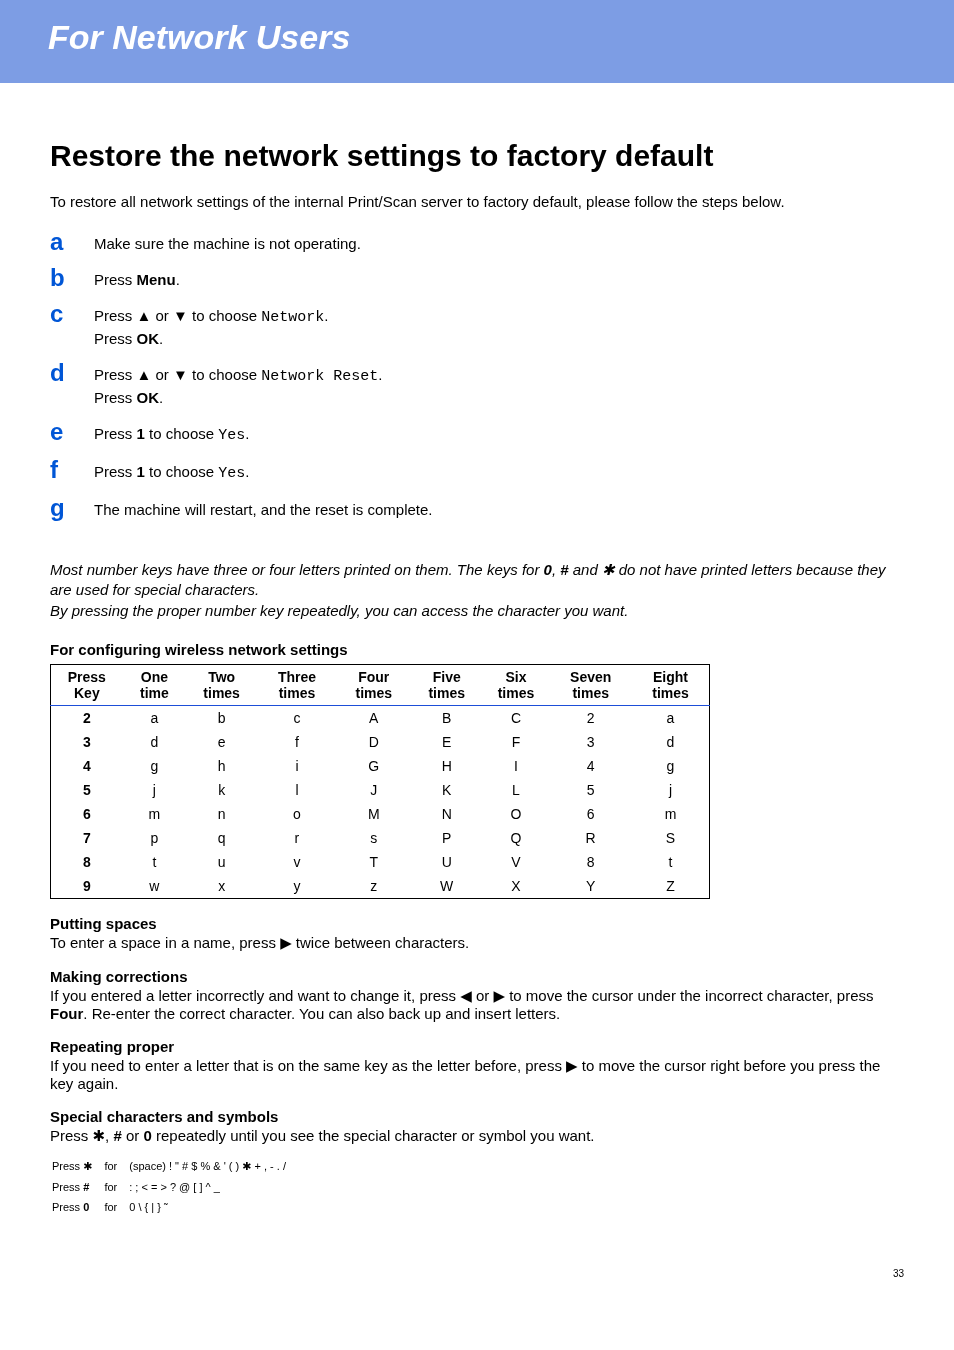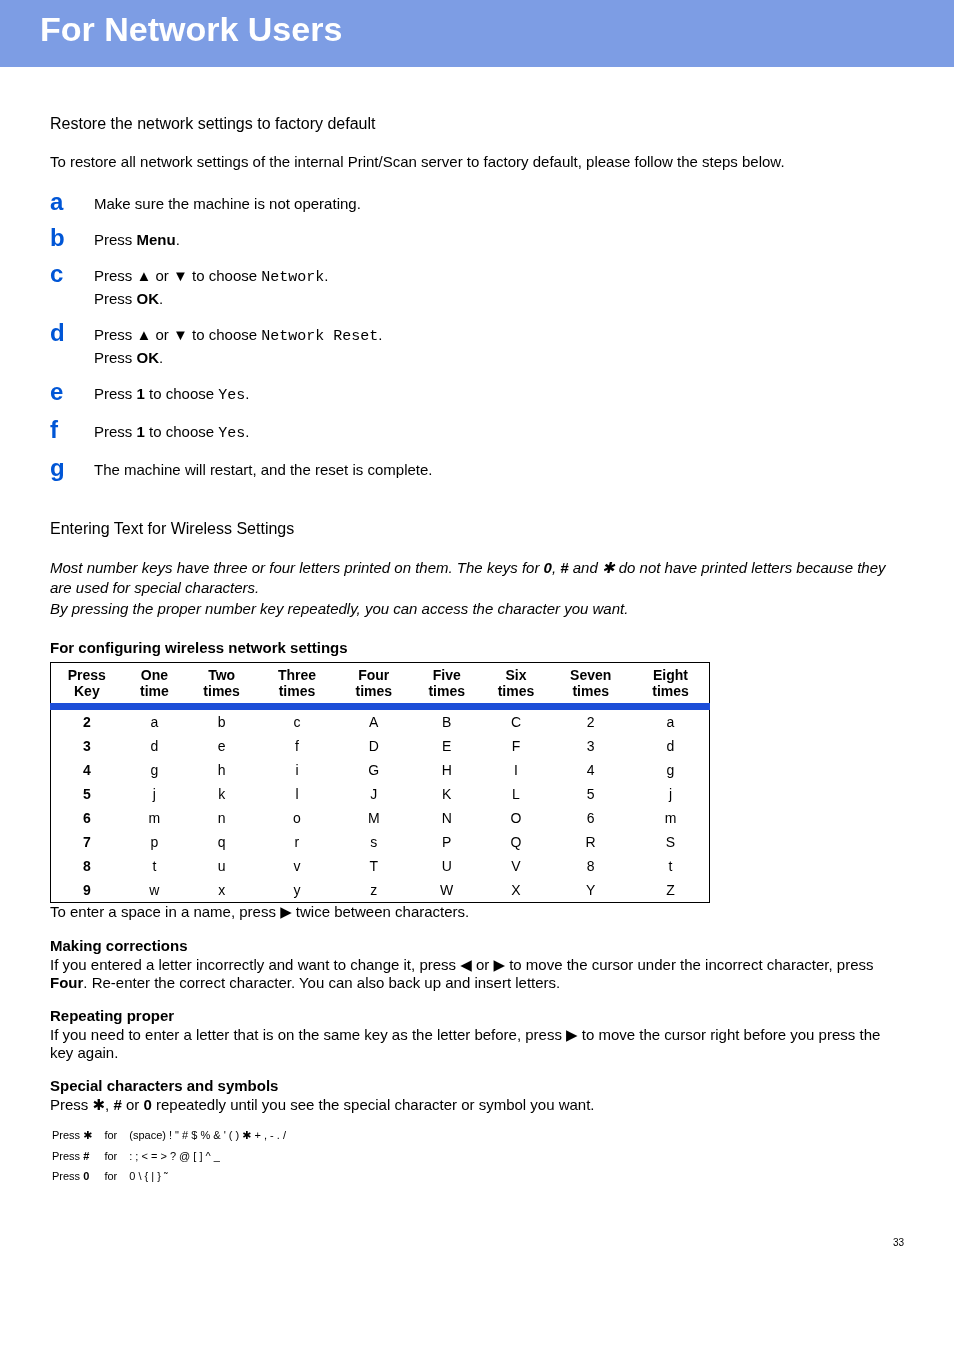--- a/index.html
+++ b/index.html
@@ -12,29 +12,30 @@
     width: 954px;
   }
   .banner {
     background: #7d9de4;
     padding: 10px 40px 18px 40px;
   }
   .banner h1 {
     color: #fff;
     font-size: 34px;
     font-weight: bold;
-    margin: 0;
+    font-style: italic;
+    margin: 8px;
   }
   .content {
     padding: 40px 50px 20px 50px;
   }
   h2 {
-    font-size: 16px;
-    font-weight: normal;
-    margin: 8px 0 20px 0;
+    font-size: 30px;
+    font-weight: bold;
+    margin: 16px 0 20px 0;
   }
   .intro {
     margin: 0 0 20px 0;
   }
   .steps {
     margin-bottom: 40px;
   }
   .step {
     display: flex;
     align-items: flex-start;
@@ -74,21 +75,21 @@
     border-collapse: collapse;
     width: 660px;
     font-size: 14px;
   }
   table.char-table th, table.char-table td {
     text-align: center;
     padding: 4px 6px;
   }
   table.char-table th {
     border-top: 1px solid #000;
-    border-bottom: 7px solid #1d4ed8;
+    border-bottom: 1px solid #1d4ed8;
     font-weight: bold;
   }
   table.char-table th:first-child, table.char-table td:first-child {
     border-left: 1px solid #000;
     font-weight: bold;
   }
   table.char-table th:last-child, table.char-table td:last-child {
     border-right: 1px solid #000;
   }
   table.char-table tr:last-child td {
@@ -169,21 +170,20 @@
       </div>
     </div>
 
     <div class="step">
       <div class="step-letter">g</div>
       <div class="step-body">The machine will restart, and the reset is complete.</div>
     </div>
 
   </div>
 
-  <h2 class="section2-h2">Entering Text for Wireless Settings</h2>
 
   <p class="para">
     <span>Most number keys have three or four letters printed on them. The keys for </span><b>0</b><span>, </span><b>#</b><span> and ✱ do not have printed letters because they are used for special characters.</span><br>
     <span>By pressing the proper number key repeatedly, you can access the character you want.</span>
   </p>
 
   <div class="table-title">For configuring wireless network settings</div>
 
   <table class="char-table">
     <thead>
@@ -284,20 +284,21 @@
           <td>y</td>
           <td>z</td>
           <td>W</td>
           <td>X</td>
           <td>Y</td>
           <td>Z</td>
         </tr>
       </tbody>
   </table>
 
+  <div class="sub-heading">Putting spaces</div>
   <div>To enter a space in a name, press ▶ twice between characters.</div>
 
   <div class="sub-heading">Making corrections</div>
   <div>
     <span>If you entered a letter incorrectly and want to change it, press ◀ or ▶ to move the cursor under the incorrect character, press </span><b>Four</b><span>. Re-enter the correct character. You can also back up and insert letters.</span>
   </div>
 
   <div class="sub-heading">Repeating proper</div>
   <div>If you need to enter a letter that is on the same key as the letter before, press ▶ to move the cursor right before you press the key again.</div>
 

